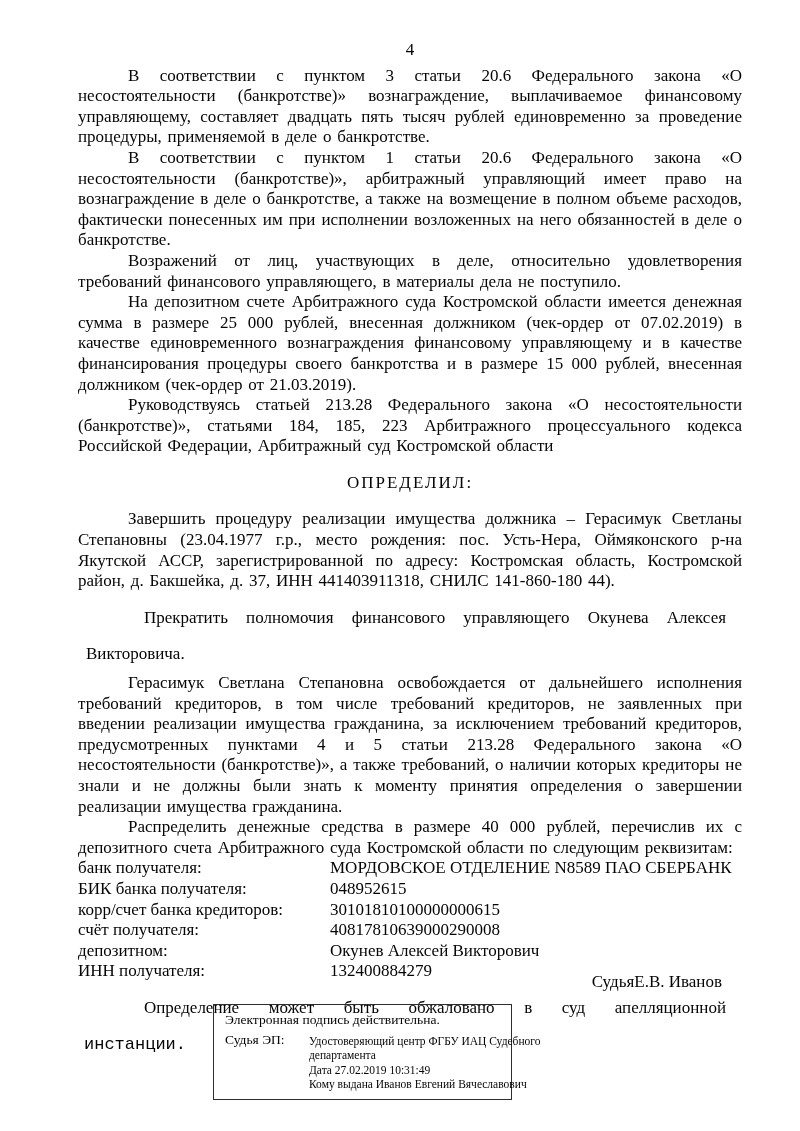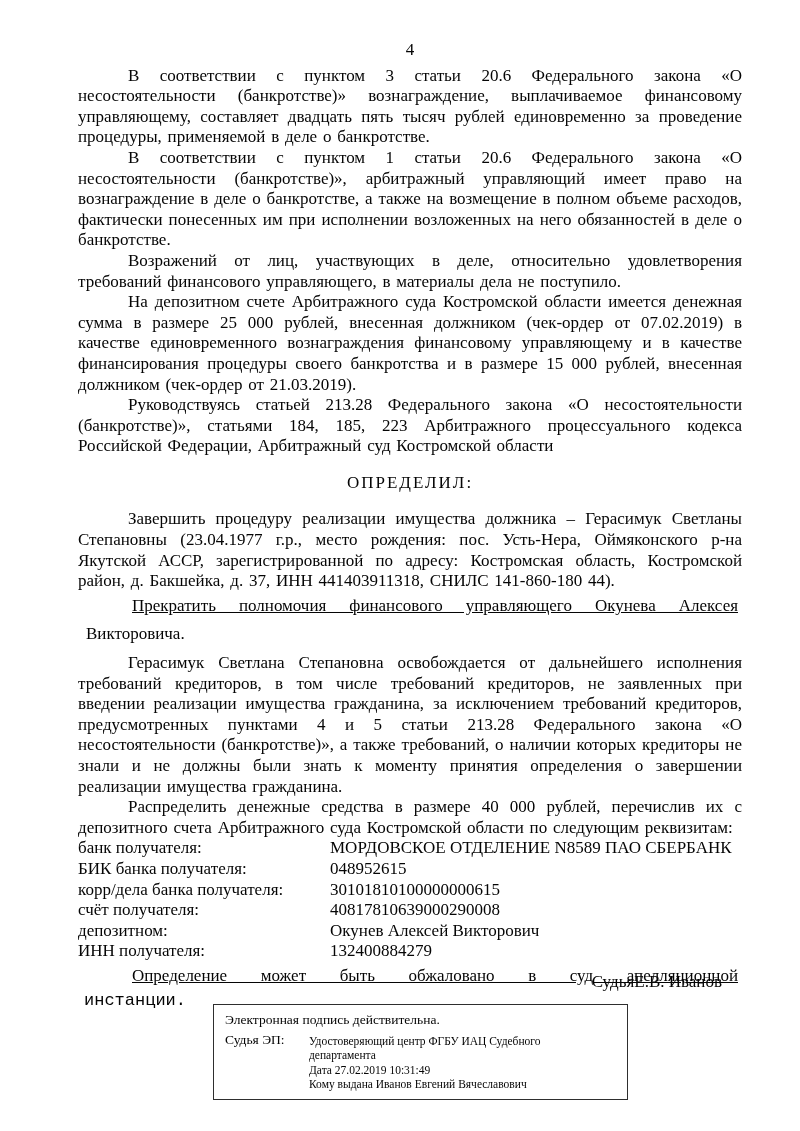--- a/index.html
+++ b/index.html
@@ -10,33 +10,33 @@
     padding: 40px 58px 0 78px;
     background: #ffffff;
     font-family: "Liberation Serif", "DejaVu Serif", serif;
     font-size: 17px; line-height: 20.6px;
     color: #050505;
     overflow: hidden;
   }
   .page-number { text-align: center; margin: 0 0 5px 0; }
   .para { margin: 0; text-align: justify; text-indent: 50px; word-spacing: 1.5px; }
   .heading { margin: 16px; text-align: center; letter-spacing: 2px; }
-  .fline { margin: 4px; text-align: justify; text-align-last: justify; text-indent: 50px; text-decoration: underline; }
+  .fline { margin: 16px; text-align: justify; text-align-last: justify; text-indent: 50px; }
   .fcont { margin: 8px; }
   .fcont-indent { margin: 0; text-indent: 6px; font-family: Liberation Mono, monospace; }
   .req-row { display: flex; }
   .req-label { width: 252px; flex: none; }
   .req-value { white-space: nowrap; }
   .sig-row {
     position: absolute; top: 972px; left: 78px; right: 58px;
     display: flex; justify-content: flex-end;
     box-sizing: border-box; padding: 0 20px 0 65px;
   }
   .stamp {
-    position: absolute; top: 1004px; left: 213px; width: 415px;
+    position: absolute; top: 1004px; left: 213px; width: 299px;
     box-sizing: border-box;
     border: 1px solid #2e2e2e;
     padding: 7px 4px 8px 11px;
     font-size: 13.5px; line-height: 16px;
   }
   .stamp-title { margin: 0 0 4px 0; }
   .stamp-row { display: flex; }
   .stamp-label { width: 84px; flex: none; }
   .stamp-details { font-size: 11.5px; line-height: 14.3px; padding-top: 2px; }
   .stamp-line { white-space: nowrap; }
@@ -67,21 +67,21 @@
   <div>
     <div class="req-row">
       <span class="req-label">банк получателя:</span>
       <span class="req-value">МОРДОВСКОЕ ОТДЕЛЕНИЕ N8589 ПАО СБЕРБАНК</span>
     </div>
     <div class="req-row">
       <span class="req-label">БИК банка получателя:</span>
       <span class="req-value">048952615</span>
     </div>
     <div class="req-row">
-      <span class="req-label">корр/дела банка получателя:</span>
+      <span class="req-label">корр/счет банка кредиторов:</span>
       <span class="req-value">30101810100000000615</span>
     </div>
     <div class="req-row">
       <span class="req-label">счёт получателя:</span>
       <span class="req-value">40817810639000290008</span>
     </div>
     <div class="req-row">
       <span class="req-label">депозитном:</span>
       <span class="req-value">Окунев Алексей Викторович</span>
     </div>

